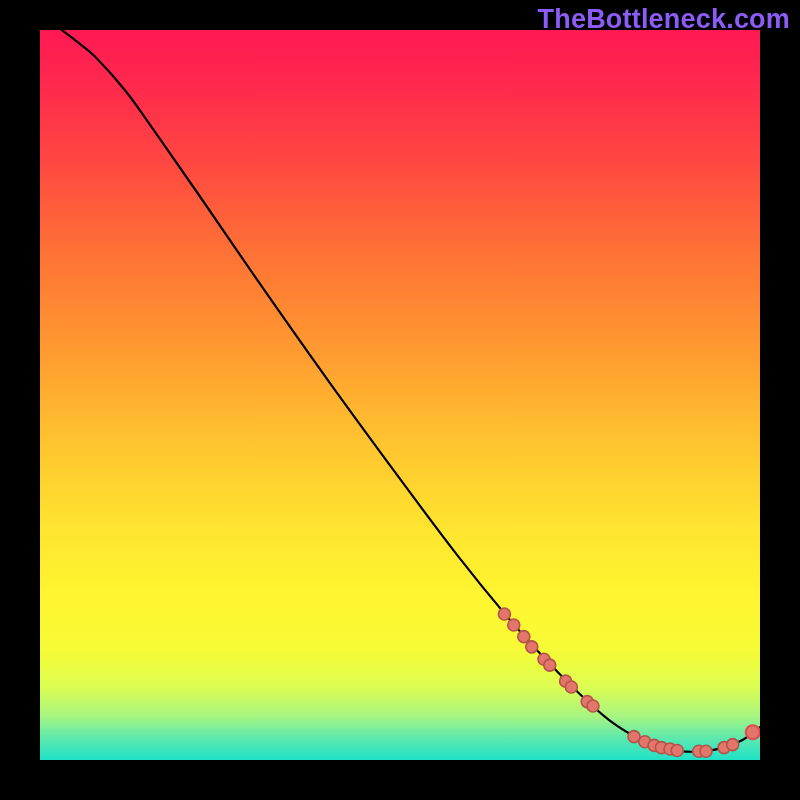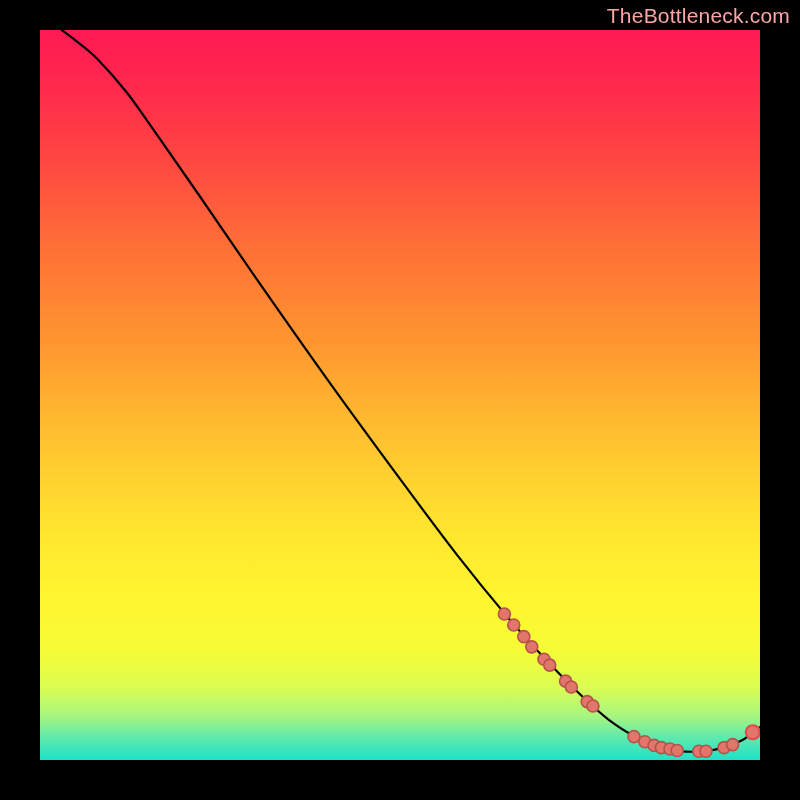--- a/index.html
+++ b/index.html
@@ -14,23 +14,23 @@
   .frame {
     position: relative;
     width: 800px;
     height: 800px;
     background: #000;
   }
   .watermark {
     position: absolute;
     top: 4px;
     right: 10px;
-    color: #fca5a5;
-    font-size: 21px;
-    font-weight: 400;
+    color: #8b5cf6;
+    font-size: 27px;
+    font-weight: 700;
     letter-spacing: 0.2px;
     z-index: 10;
   }
   .plot-area {
     position: absolute;
     left: 40px;
     top: 30px;
     width: 720px;
     height: 730px;
   }

